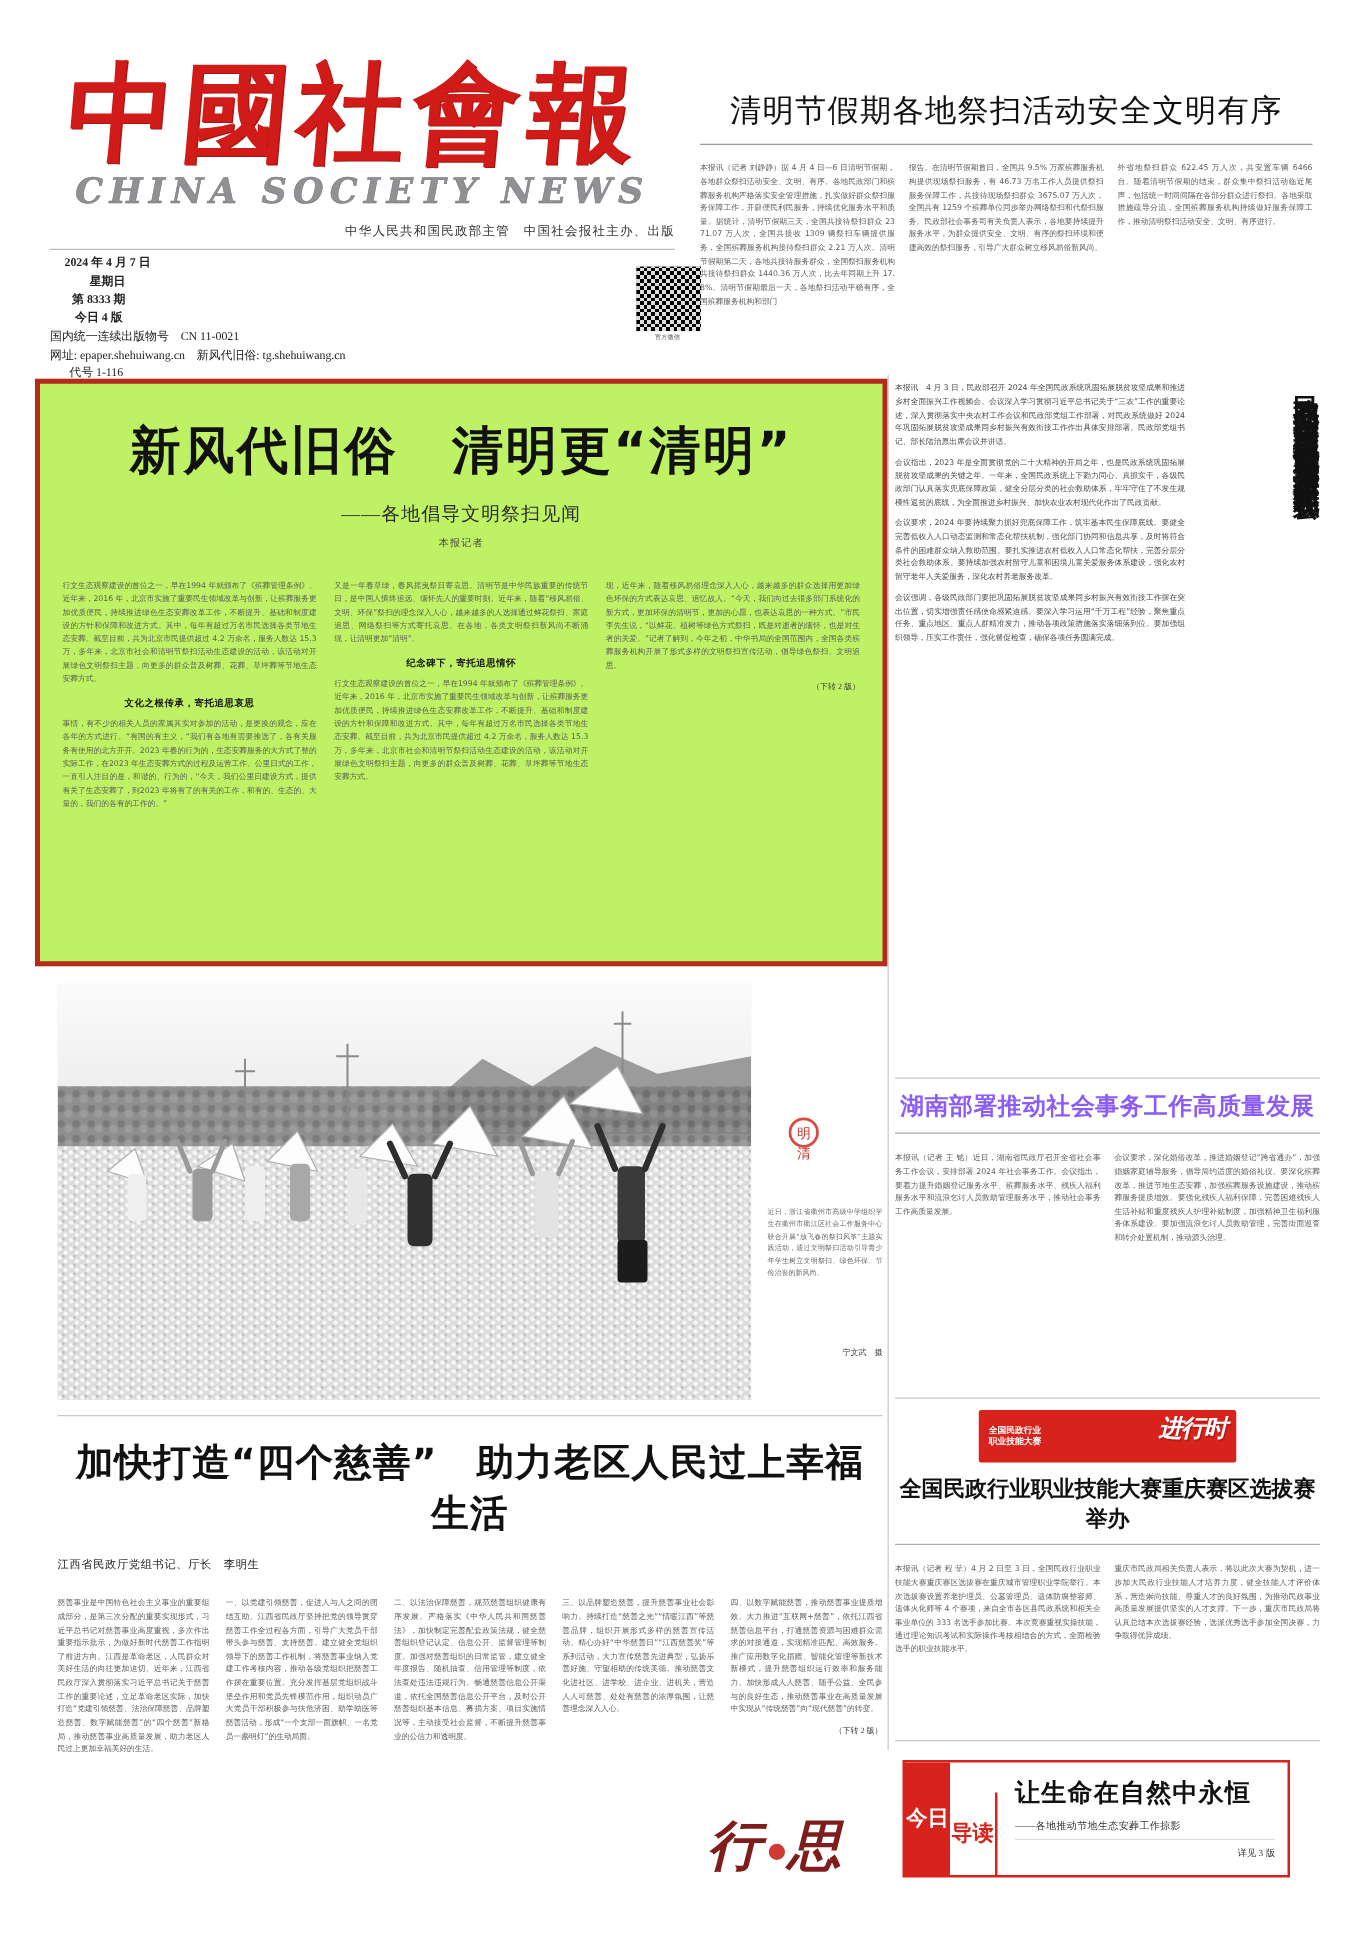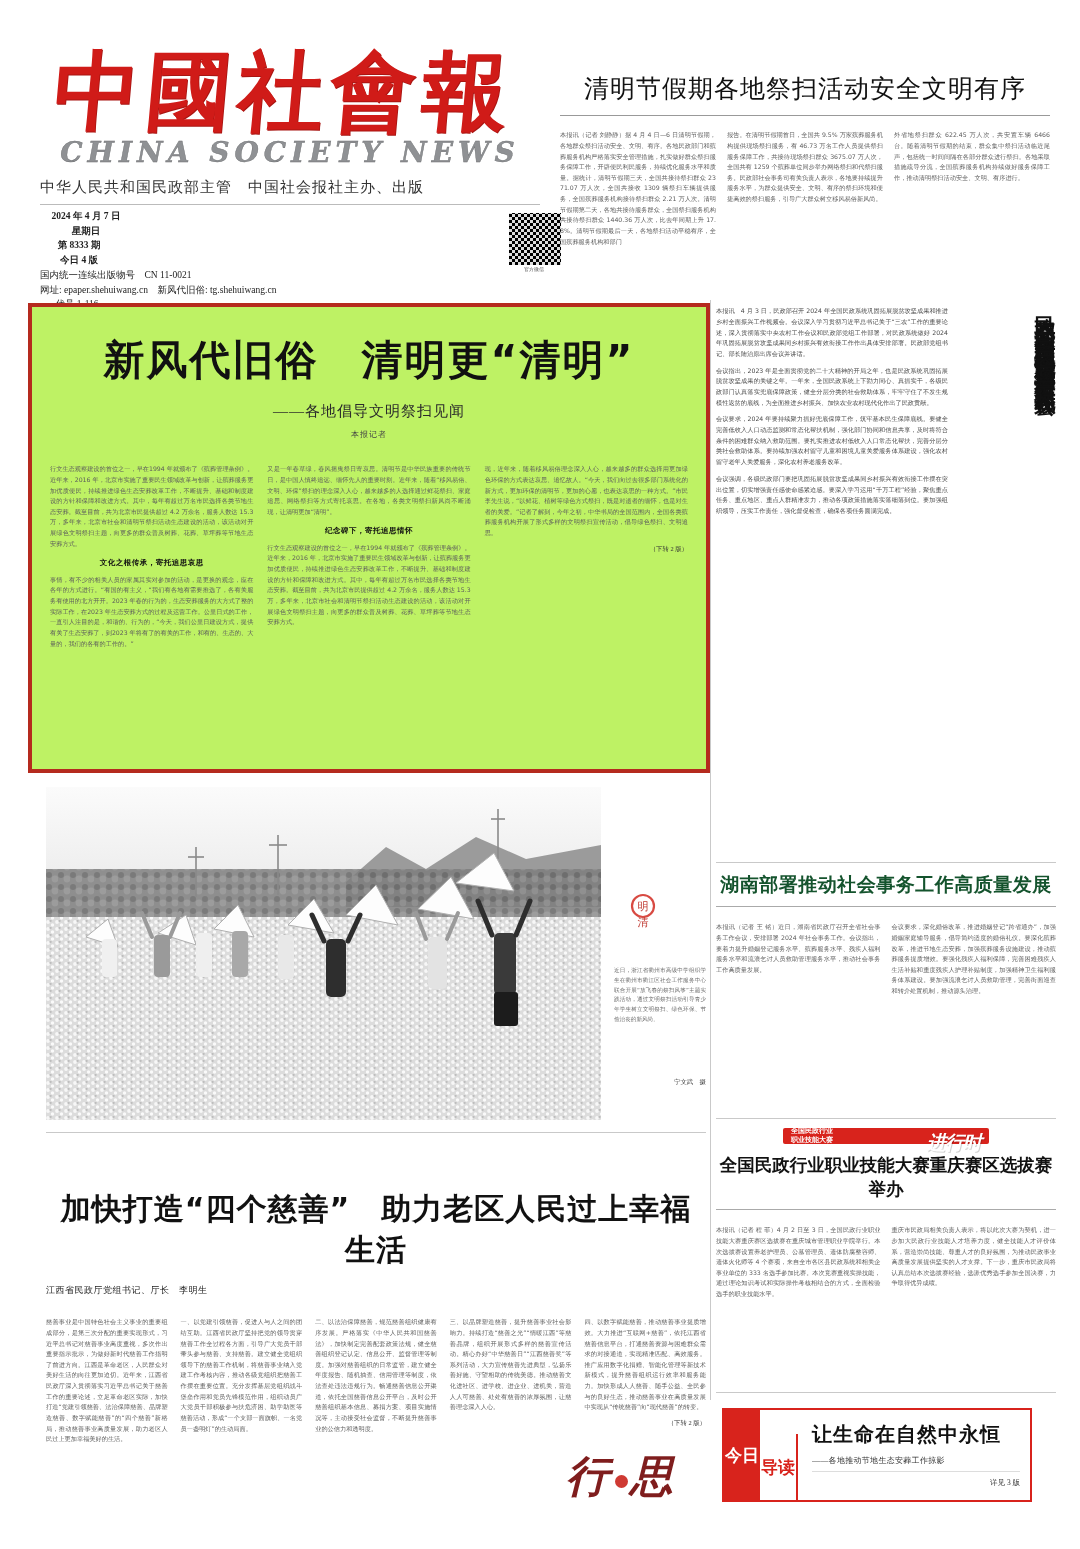--- a/index.html
+++ b/index.html
@@ -26,21 +26,21 @@
     padding-left:14px;
   }
   .logo-en{
     font-family:"DejaVu Serif",serif;
     font-size:28px;font-weight:700;font-style:italic;
     letter-spacing:5px;color:#8f9194;
     text-align:center;margin-top:2px;
     -webkit-text-stroke:0.4px #6c6e70;
   }
   .logo-sub{
-    text-align:left;font-size:15px;color:#333;margin-top:9px;letter-spacing:1px;
+    text-align:right;font-size:10px;color:#333;margin-top:9px;letter-spacing:1px;
   }
   .mast-rule{border-top:1px solid #bbb;margin-top:7px;}
   .mast-info{display:flex;font-size:9.5px;color:#222;padding-top:4px;line-height:1.55;flex-direction:column;}
   .mi-col{padding-right:14px;}
   .mi-col.c1{width:92px;text-align:center;font-weight:700;}
   .mi-col.c2{width:78px;text-align:center;font-weight:700;}
   .mi-col.c3{flex:1;}
   .mi-col.c4{width:74px;text-align:center;}
   .mast-bottomrule{border-top:2.5px solid #e8a9a5;margin-top:6px;width:500px;}
   .qr{
@@ -121,45 +121,45 @@
     font-family:"DejaVu Sans","Liberation Sans",sans-serif;
     font-size:21px;font-weight:700;letter-spacing:2px;color:#111;
     line-height:1.12;margin-left:6px;
   }
   .rail-body{position:absolute;left:0;top:0;width:232px;}
   .rail-rule{border-top:1px solid #aaa;margin:8px 0;}
 
   .sec2{position:absolute;left:716px;top:872px;width:340px;}
   .sec2 h2{
     margin:0;font-size:19px;font-weight:700;letter-spacing:0.5px;text-align:center;
-    font-family:"DejaVu Sans","Liberation Sans",sans-serif;color:#14532d;
+    font-family:"DejaVu Sans","Liberation Sans",sans-serif;color:#8b5cf6;
   }
   .two-col{display:flex;gap:11px;margin-top:9px;}
   .two-col .col{flex:1;}
 
   .sec3{position:absolute;left:716px;top:1128px;width:340px;}
   .ribbon{
-    position:relative;margin:0 auto;width:206px;height:16px;background:#d8231c;
+    position:relative;margin:0 auto;width:206px;height:42px;background:#d8231c;
     display:flex;align-items:center;padding-left:8px;box-sizing:border-box;
     border-radius:2px;
   }
   .ribbon-l{font-size:7px;color:#fff;line-height:1.35;font-weight:700;
             font-family:"DejaVu Sans","Liberation Sans",sans-serif;}
   .ribbon-r{
     position:absolute;right:8px;top:2px;font-size:19px;color:#fff;font-weight:700;
     font-family:"DejaVu Serif",serif;font-style:italic;letter-spacing:-1px;
     text-shadow:1px 1px 0 rgba(0,0,0,.18);
   }
   .sec3 h2{
     margin:9px 0 0;font-size:17.5px;font-weight:700;text-align:center;letter-spacing:0px;
     font-family:"DejaVu Sans","Liberation Sans",sans-serif;color:#111;
   }
 
   
-  .bottomleft{position:absolute;left:46px;top:1150px;width:660px;margin-top:39px;}
+  .bottomleft{position:absolute;left:46px;top:1150px;width:660px;}
   .bottomleft h1{
     margin:0;text-align:center;font-size:30px;font-weight:700;letter-spacing:1px;
     font-family:"DejaVu Sans","Liberation Sans",sans-serif;color:#111;
   }
   .bottomleft .byline{text-align:left;font-size:9px;margin-top:13px;color:#222;letter-spacing:0.5px;}
   .bl-cols{display:flex;gap:13px;margin-top:14px;}
   .bl-cols .col{flex:1;}
 
   .xingsi{
     position:absolute;left:566px;top:1448px;width:130px;height:76px;

